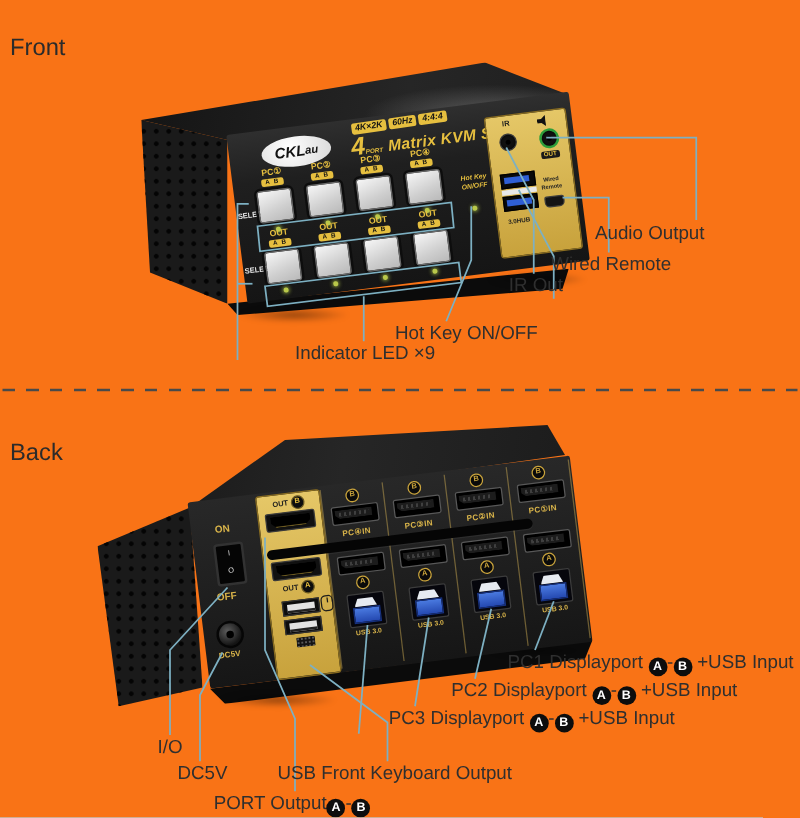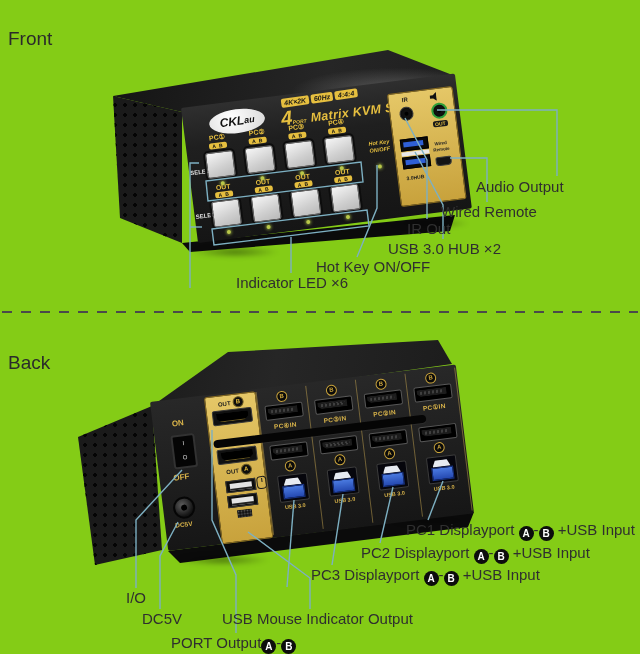--- a/index.html
+++ b/index.html
@@ -1,16 +1,16 @@
 <!DOCTYPE html>
 <html><head>
 <meta charset="utf-8">
 <style>
   html,body{margin:0;padding:0;background:#fff;}
-  #canvas{position:relative;width:640px;height:654px;background:#84cc16;overflow:hidden;
+  #canvas{position:relative;width:640px;height:654px;background:#f97316;overflow:hidden;
           font-family:"Liberation Sans",sans-serif;}
   .section-title{position:absolute;font-size:19px;color:#2b2b2b;}
   .callout-label{position:absolute;font-size:15px;color:#2f2f2f;white-space:nowrap;}
   .circle-ab{display:inline-block;width:15px;height:15px;border-radius:50%;background:#0d0d0d;
              color:#fff;font-size:10px;font-weight:bold;line-height:15px;text-align:center;vertical-align:-2px;}
   .divider{position:absolute;left:2px;top:311px;width:636px;height:2px;
            background:repeating-linear-gradient(90deg,#4a4a4a 0 10px,transparent 10px 19px);}
   
   .face-top{position:absolute;left:0;top:0;width:640px;height:654px;
             background:radial-gradient(ellipse 150px 34px at 62% 14%,rgba(130,130,130,.6),transparent 70%),
@@ -364,39 +364,38 @@
       <polyline points="294,500 287,587"></polyline>
       <polyline points="343,494 332,565"></polyline>
       <polyline points="393,487 380,543"></polyline>
       <polyline points="443,481 428,520"></polyline>
     </g>
   </svg>
 
   <div class="callout-label" style="left:476px;top:178px">Audio Output</div>
   <div class="callout-label" style="left:441px;top:203px">Wired Remote</div>
   <div class="callout-label" style="left:407px;top:220px">IR Out</div>
-  <div class="callout-label" style="left:388px;top:240px">USB 3.0 HUB ×2</div>
   <div class="callout-label" style="left:316px;top:258px">Hot Key ON/OFF</div>
-  <div class="callout-label" style="left:236px;top:274px">Indicator LED ×6</div>
+  <div class="callout-label" style="left:236px;top:274px">Indicator LED ×9</div>
 
   <div class="callout-label" style="left:406px;top:521px">
     <span>PC1 Displayport</span>
     <span class="circle-ab">A</span>-<span class="circle-ab">B</span>
     <span>+USB Input</span>
   </div>
   <div class="callout-label" style="left:361px;top:544px">
     <span>PC2 Displayport</span>
     <span class="circle-ab">A</span>-<span class="circle-ab">B</span>
     <span>+USB Input</span>
   </div>
   <div class="callout-label" style="left:311px;top:566px">
     <span>PC3 Displayport</span>
     <span class="circle-ab">A</span>-<span class="circle-ab">B</span>
     <span>+USB Input</span>
   </div>
   <div class="callout-label" style="left:126px;top:589px">I/O</div>
   <div class="callout-label" style="left:142px;top:610px">DC5V</div>
-  <div class="callout-label" style="left:222px;top:610px">USB Mouse Indicator  Output</div>
+  <div class="callout-label" style="left:222px;top:610px">USB Front Keyboard  Output</div>
   <div class="callout-label" style="left:171px;top:634px">
     <span>PORT Output</span><span class="circle-ab">A</span>-<span class="circle-ab">B</span>
   </div>
 
 </div>
 
 </body></html>

